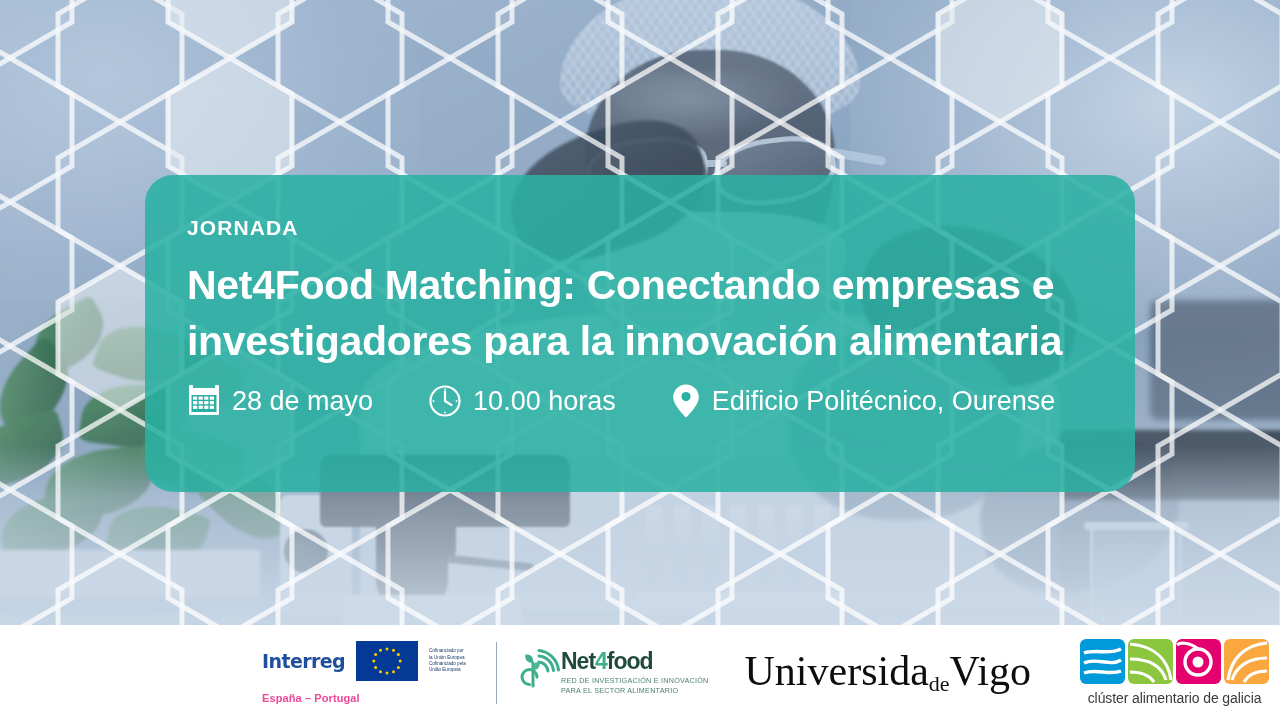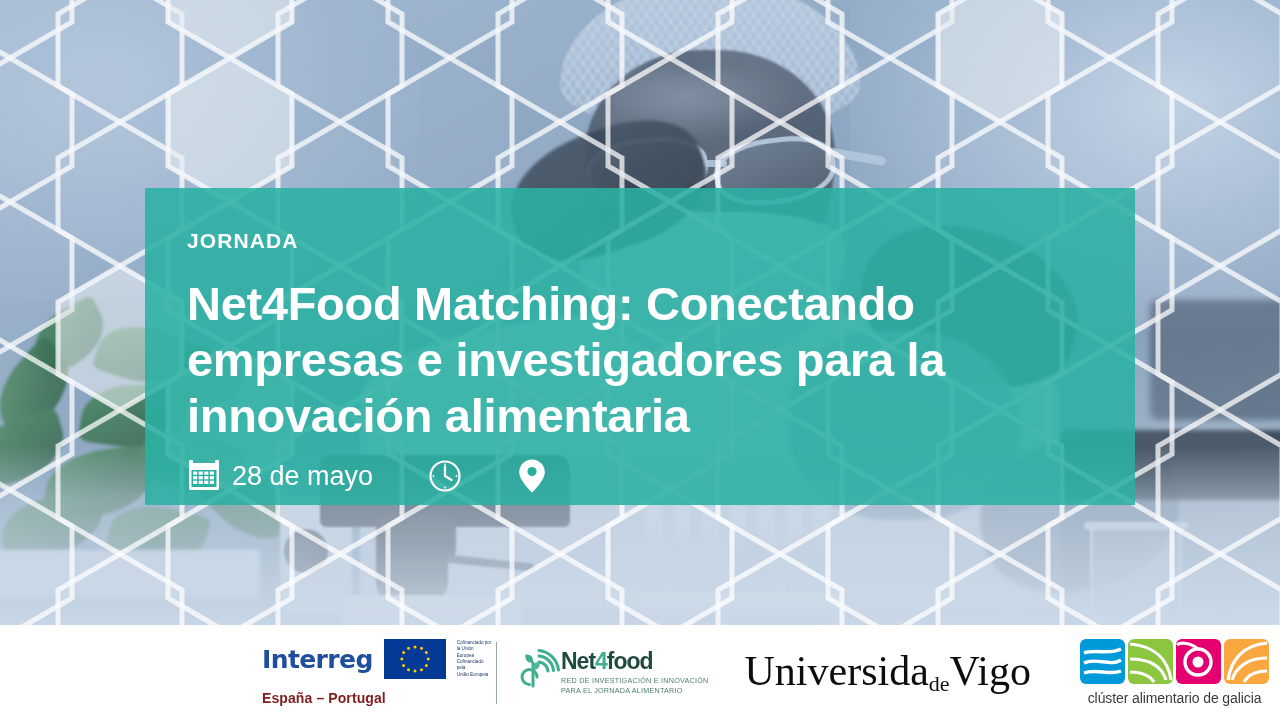--- a/index.html
+++ b/index.html
@@ -215,32 +215,33 @@
     position:absolute; inset:0;
     background:linear-gradient(180deg, rgba(110,145,185,.30) 0%, rgba(120,150,188,.18) 45%, rgba(150,175,205,.20) 100%);
   }
 
   
   .hexes { position:absolute; inset:0; opacity:.95; }
   .hexes svg { width:1280px; height:625px; display:block; }
 
   
   .banner {
-    position:absolute; left:145px; top:188px; width:990px; height:317px;
+    position:absolute; left:145px; top:175px; width:990px; height:317px;
     background:rgba(42,176,163,.88);
     padding:42px 0 0 42px;
+    border-radius:28px;
   }
   .kicker {
     color:#ffffff; font-size:21px; font-weight:bold;
     letter-spacing:1.1px; line-height:1;
   }
   .title {
-    color:#ffffff; font-size:47px; font-weight:bold;
+    color:#ffffff; font-size:41px; font-weight:bold;
     line-height:56px; letter-spacing:-0.3px;
-    margin-top:25px; max-width:930px;
+    margin-top:19px; max-width:930px;
   }
   .meta {
     display:flex; align-items:center; gap:17px;
     margin-top:14px; color:#ffffff;
   }
   .meta-item { display:flex; align-items:center; gap:11px; }
   .meta-item + .meta-item { margin-left:38px; }
   .meta-text { font-size:27px; line-height:1; color:#ffffff; }
   .meta-ico { display:flex; align-items:center; justify-content:center; }
 
@@ -252,34 +253,34 @@
   .f-slot { display:flex; align-items:center; justify-content:center; height:100%; }
   .f-interreg { width:230px; margin-left:262px; flex-direction:column; align-items:flex-start; display:flex; justify-content:center; }
   .f-divider { width:1px; height:62px; background:#9aa7b8; margin:0 0 0 4px; }
   .f-net4food { margin-left:18px; }
   .f-uvigo { margin-left:36px; }
   .f-cluster { margin-left:20px; }
 
   .interreg-row { display:flex; align-items:center; gap:11px; }
   .interreg-word {
     font-family:"DejaVu Sans", sans-serif;
-    font-size:25px; font-weight:bold; color:#1F4F9C; letter-spacing:-0.6px;
+    font-size:19px; font-weight:bold; color:#1F4F9C; letter-spacing:-0.6px;
   }
   .eu-flag {
     width:62px; height:40px; background:#043A95; position:relative;
     flex:0 0 auto;
   }
   .eu-stars { position:absolute; inset:0; }
   .eu-text {
     font-size:4.6px; line-height:6.4px; color:#1b3a6b;
     font-family:"Liberation Sans", sans-serif; white-space:pre-line;
     margin-left:0;
   }
   .interreg-sub {
-    font-size:14px; font-weight:bold; color:#7f1d1d;
+    font-size:11px; font-weight:bold; color:#ec4899;
     margin-top:11px; letter-spacing:.1px;
   }
 
   .n4f-row { display:flex; align-items:center; gap:8px; }
   .n4f-word {
     font-size:23px; font-weight:bold; color:#1f4a3d; letter-spacing:-1px;
     line-height:1;
   }
   .n4f-word .four { color:#3FAE8C; }
   .n4f-sub {
@@ -491,29 +492,31 @@
           <svg width="34" height="34" viewBox="0 0 34 34" aria-hidden="true">
             <circle cx="17" cy="17" r="14.5" fill="none" stroke="#ffffff" stroke-width="2.2"></circle>
             <line x1="17" y1="17" x2="17" y2="7.5" stroke="#ffffff" stroke-width="2.2" stroke-linecap="round"></line>
             <line x1="17" y1="17" x2="23.5" y2="21" stroke="#ffffff" stroke-width="2.2" stroke-linecap="round"></line>
             <circle cx="17" cy="5.5" r="0.9" fill="#ffffff"></circle>
             <circle cx="28.5" cy="17" r="0.9" fill="#ffffff"></circle>
             <circle cx="17" cy="28.5" r="0.9" fill="#ffffff"></circle>
             <circle cx="5.5" cy="17" r="0.9" fill="#ffffff"></circle>
           </svg>
         </span>
+        <span class="meta-text">10.00 horas</span>
       </div>
 
       <div class="meta-item">
         <span class="meta-ico">
           <svg width="30" height="36" viewBox="0 0 30 36" aria-hidden="true">
             <path d="M15 1.5 C7.8 1.5 2.2 7.1 2.2 14.2 C2.2 22.5 15 34.5 15 34.5 C15 34.5 27.8 22.5 27.8 14.2 C27.8 7.1 22.2 1.5 15 1.5 Z" fill="#ffffff"></path>
             <circle cx="15" cy="13.6" r="4.6" fill="#2AB0A3"></circle>
           </svg>
         </span>
+        <span class="meta-text">Edificio Politécnico, Ourense</span>
       </div>
 
     </div>
   </div>
 
   <div class="footer">
 
     <div class="f-slot f-interreg">
       <div class="interreg-row">
         <span class="interreg-word">Interreg</span>
@@ -556,21 +559,21 @@
             <path d="M24 2.5 a22 22 0 0 1 19.5 19.5"></path>
           </g>
           <path d="M18 15 C12 15 9.5 11 10.5 6.5 C15.5 6 19 9.5 18 15 Z" fill="#3FAE8C"></path>
           <path d="M18 22 C23 22 25.5 18.5 24.5 14 C19.5 13.5 17 17 18 22 Z" fill="#49B894"></path>
         </svg>
       </span>
       <div class="n4f-row">
         <div>
           <div class="n4f-word"><span>Net</span><span class="four">4</span><span>food</span></div>
           <div class="n4f-sub">RED DE INVESTIGACIÓN E INNOVACIÓN
-PARA EL JORNADA ALIMENTARIO</div>
+PARA EL SECTOR ALIMENTARIO</div>
         </div>
       </div>
     </div>
 
     <div class="f-slot f-uvigo">
       <div class="uvigo"><span>Universida</span><span class="de">de</span><span>Vigo</span></div>
     </div>
 
     <div class="f-slot f-cluster">
       <div style="display:flex;flex-direction:column;align-items:center;margin-left:29px;">

